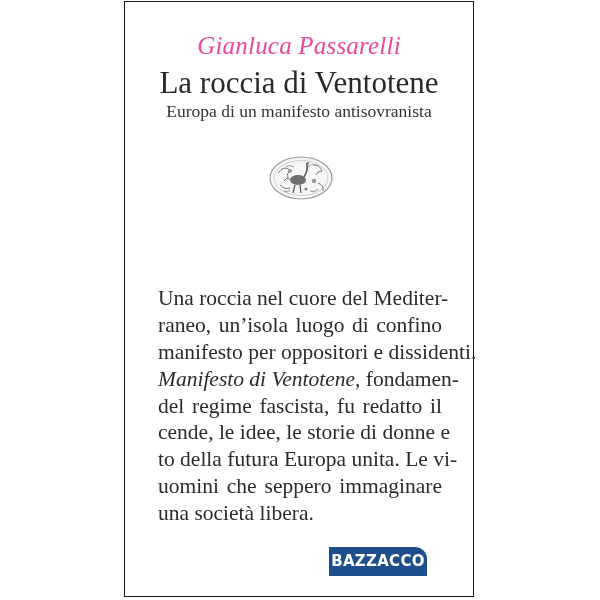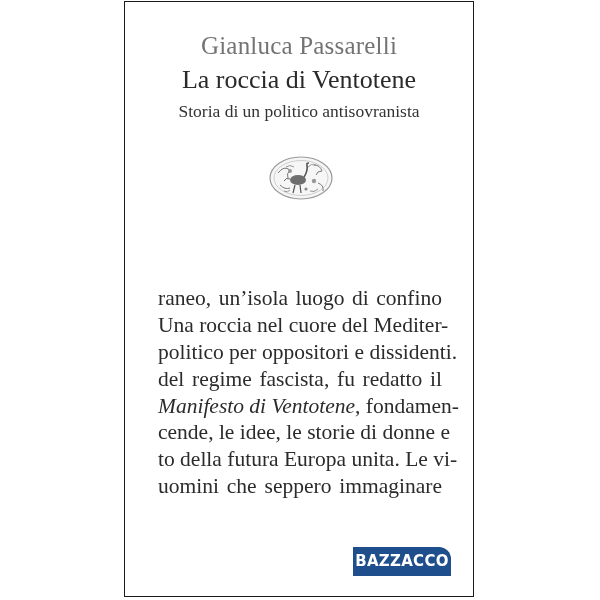--- a/index.html
+++ b/index.html
@@ -15,27 +15,28 @@
       width: 348px; height: 594px;
       border: 1.5px solid #1a1a1a;
       background: #ffffff;
       box-sizing: content-box;
     }
     .serif { font-family: "Liberation Serif", "DejaVu Serif", serif; }
     .author {
       position: absolute; left: 0; right: 0; top: 30px;
       text-align: center;
       font-size: 25px;
-      color: #737373;
+      color: #ec4899;
       letter-spacing: 0.2px;
+      font-style: italic;
     }
     .title {
       position: absolute; left: 0; right: 0; top: 63px;
       text-align: center;
-      font-size: 26px;
+      font-size: 31px;
       color: #2a2a2a;
     }
     .subtitle {
       position: absolute; left: 0; right: 0; top: 99px;
       text-align: center;
       font-size: 17.5px;
       color: #333333;
     }
     .emblem {
       position: absolute;
@@ -54,67 +55,68 @@
       display: block;
       text-align: justify;
       text-align-last: justify;
       white-space: nowrap;
       height: 26.9px;
     }
     .blurb .line.last { text-align-last: left; }
     .blurb em { font-style: italic; }
     .badge {
       position: absolute;
-      left: 228px; top: 545px;
+      left: 204px; top: 545px;
       width: 98px; height: 29px;
       background: #1f4e8c;
       border-top-right-radius: 12px;
       color: #ffffff;
       font-family: "DejaVu Sans", "Liberation Sans", sans-serif;
       font-weight: bold;
       font-size: 15px;
       line-height: 29px;
       text-align: center;
       letter-spacing: 0.3px;
     }
   </style>
 </head>
 <body>
 
 <div class="stage">
   <div class="cover">
 
     <div class="author serif">Gianluca Passarelli</div>
     <div class="title serif">La roccia di Ventotene</div>
-    <div class="subtitle serif">Storia di un politico antisovranista</div>
+    <div class="subtitle serif">Europa di un manifesto antisovranista</div>
 
     <div class="emblem">
       <svg width="66" height="46" viewBox="0 0 66 46" xmlns="http://www.w3.org/2000/svg">
         <ellipse cx="33" cy="23" rx="31" ry="21" fill="#f6f6f6" stroke="#9a9a9a" stroke-width="1.2"></ellipse>
         <ellipse cx="33" cy="23" rx="27" ry="17.5" fill="none" stroke="#c4c4c4" stroke-width="0.8"></ellipse>
 
         <path d="M10 18 q6 -8 12 -3 q-4 4 -2 8 M46 10 q6 0 8 6 q-5 0 -6 4 M50 28 q6 2 5 8 M12 30 q5 5 10 3" fill="none" stroke="#7a7a7a" stroke-width="1"></path>
         <path d="M18 12 q4 -3 8 0 M40 12 q3 -4 8 -2 M16 36 q4 2 6 -1 M42 36 q4 2 8 -2" fill="none" stroke="#8a8a8a" stroke-width="0.9"></path>
 
         <ellipse cx="30" cy="25" rx="8" ry="5" fill="#6e6e6e"></ellipse>
         <path d="M36 22 q4 -6 3 -12 q-1 -2 2 -2" fill="none" stroke="#555" stroke-width="1.6"></path>
         <path d="M27 30 l-2 8 M32 30 l1 8" stroke="#555" stroke-width="1.2"></path>
         <path d="M22 24 q-4 -2 -6 2" fill="none" stroke="#666" stroke-width="1"></path>
         <circle cx="22" cy="16" r="2" fill="#999"></circle>
         <circle cx="46" cy="26" r="2.2" fill="#999"></circle>
         <circle cx="38" cy="34" r="1.6" fill="#888"></circle>
       </svg>
     </div>
 
     <div class="blurb serif">
+      <span class="line">Una roccia nel cuore del Mediter-</span>
       <span class="line">raneo, un’isola luogo di confino</span>
-      <span class="line">Una roccia nel cuore del Mediter-</span>
-      <span class="line">politico per oppositori e dissidenti.</span>
+      <span class="line">manifesto per oppositori e dissidenti.</span>
+      <span class="line"><em>Manifesto di Ventotene</em><span>, fondamen-</span></span>
       <span class="line">del regime fascista, fu redatto il</span>
-      <span class="line"><em>Manifesto di Ventotene</em><span>, fondamen-</span></span>
       <span class="line">cende, le idee, le storie di donne e</span>
       <span class="line">to della futura Europa unita. Le vi-</span>
       <span class="line">uomini che seppero immaginare</span>
+      <span class="line last">una società libera.</span>
     </div>
 
     <div class="badge">BAZZACCO</div>
   </div>
 </div>
 
 </body></html>

